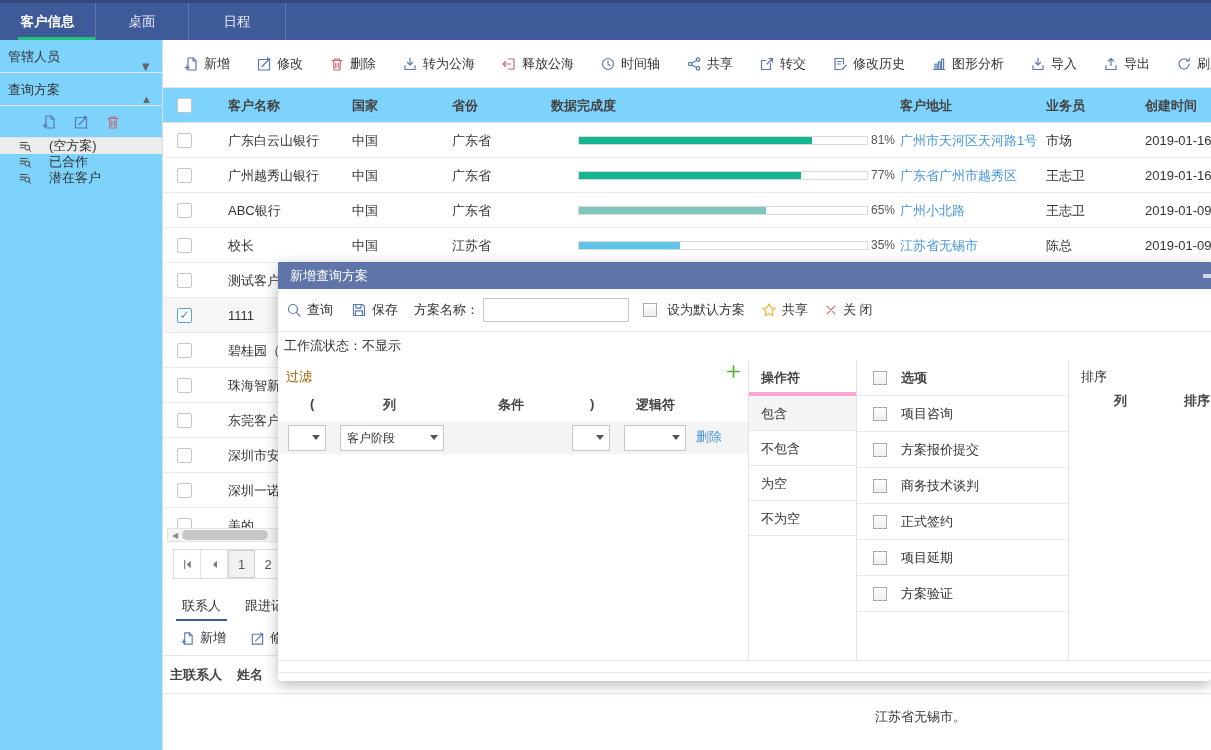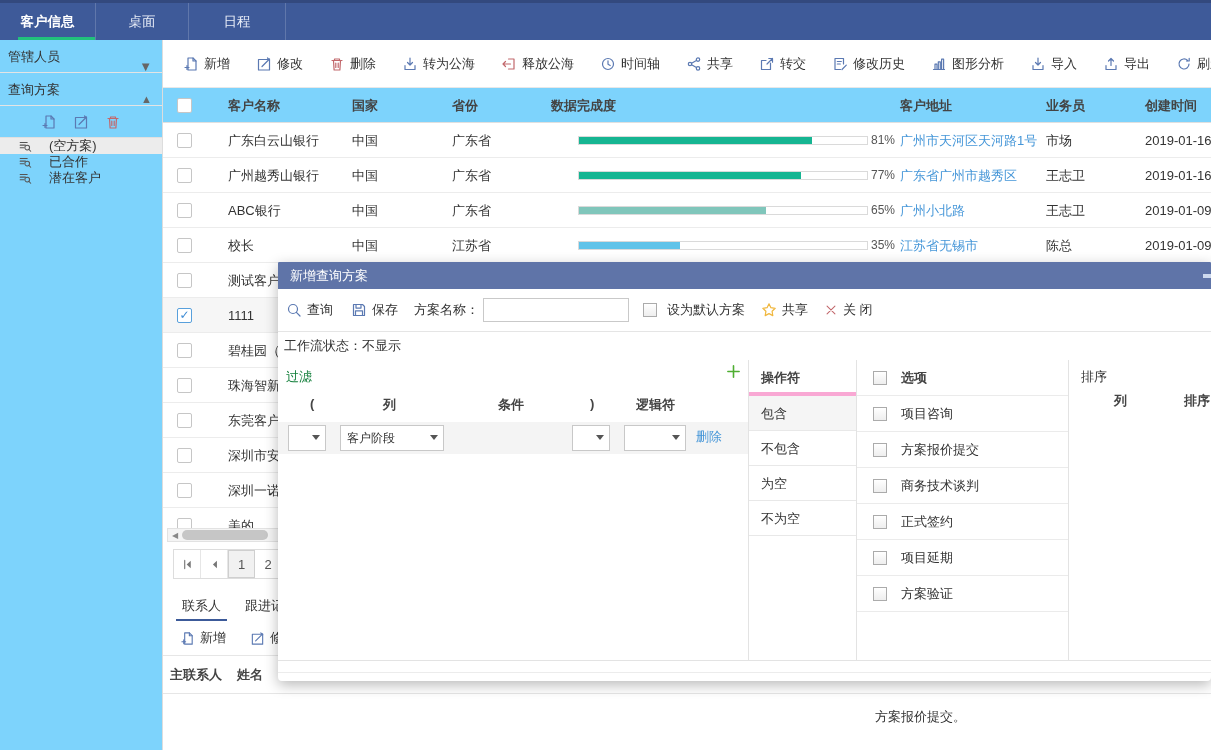--- a/index.html
+++ b/index.html
@@ -75,21 +75,21 @@
   .workflow { position:absolute; left:0; top:70px; height:28px; line-height:28px; padding-left:6px; color:#333; }
 
   .m-panel { position:absolute; top:98px; height:300px; }
   .m-filter { left:0; width:470px; }
   .m-ops { left:470px; width:108px; border-left:1px solid #e3e3e3; }
   .m-opts { left:578px; width:212px; border-left:1px solid #e3e3e3; }
   .m-sort { left:790px; width:143px; border-left:1px solid #e3e3e3; }
   .panels-bottom { position:absolute; left:0; top:398px; width:100%; height:0; border-top:1px solid #e3e3e3; }
   .modal-footline { position:absolute; left:0; top:410px; width:100%; height:0; border-top:1px solid #ececec; }
 
-  .f-title { position:absolute; left:8px; top:8px; color:#15803d; }
+  .f-title { position:absolute; left:8px; top:8px; color:#a16207; }
   .f-plus { position:absolute; left:448px; top:4px; color:#4fae32; cursor:pointer; }
   .f-head { position:absolute; top:36px; font-weight:bold; color:#444; }
   .fh-1{ left:32px; } .fh-2{ left:105px; } .fh-3{ left:220px; } .fh-4{ left:312px; } .fh-5{ left:358px; }
   .f-row { position:absolute; left:0; top:62px; width:470px; height:32px; background:#f4f4f4; }
   .dd { position:absolute; top:3px; height:26px; background:#fff; border:1px solid #c8c8c8; cursor:pointer; }
   .dd .ddcaret { position:absolute; right:5px; top:9px; width:0; height:0; border-left:4px solid transparent; border-right:4px solid transparent; border-top:5px solid #555; }
   .dd .ddval { position:absolute; left:6px; top:0; line-height:24px; font-size:12px; color:#333; }
   .dd-1{ left:10px; width:38px; } .dd-2{ left:62px; width:104px; } .dd-3{ left:294px; width:38px; } .dd-4{ left:346px; width:62px; }
   .f-del { position:absolute; left:418px; top:6px; color:#4596d8; cursor:pointer; }
 
@@ -450,21 +450,21 @@
             <path d="M11.5 2l2 2"></path>
           </svg>
         </span>
         <span>修</span>
       </span>
     </div>
   <div class="bp-header" id="bp-header">
       <div class="bcol">主联系人</div>
       <div class="bcol">姓名</div>
     </div>
-  <div class="empty-msg">方案报价提交。</div>
+  <div class="empty-msg">江苏省无锡市。</div>
 
   <div class="modal">
     <div class="modal-title">
       <span>新增查询方案</span>
       <span class="min-mark"></span>
     </div>
     <div class="modal-toolbar">
       <span class="mt-item">
         <span class="icn" id="ic-search">
             <svg width="16" height="16" viewBox="0 0 16 16" fill="none" stroke="#5b79b2" stroke-width="1.2" stroke-linecap="round" stroke-linejoin="round">

